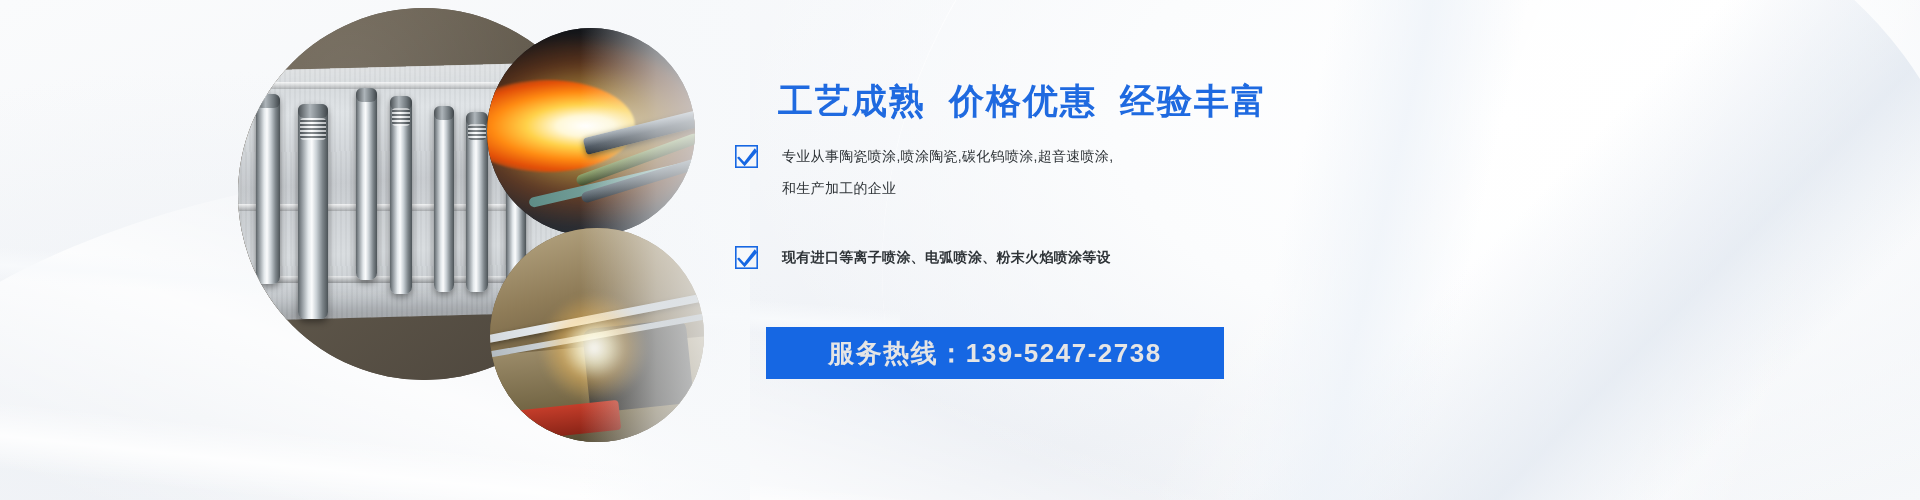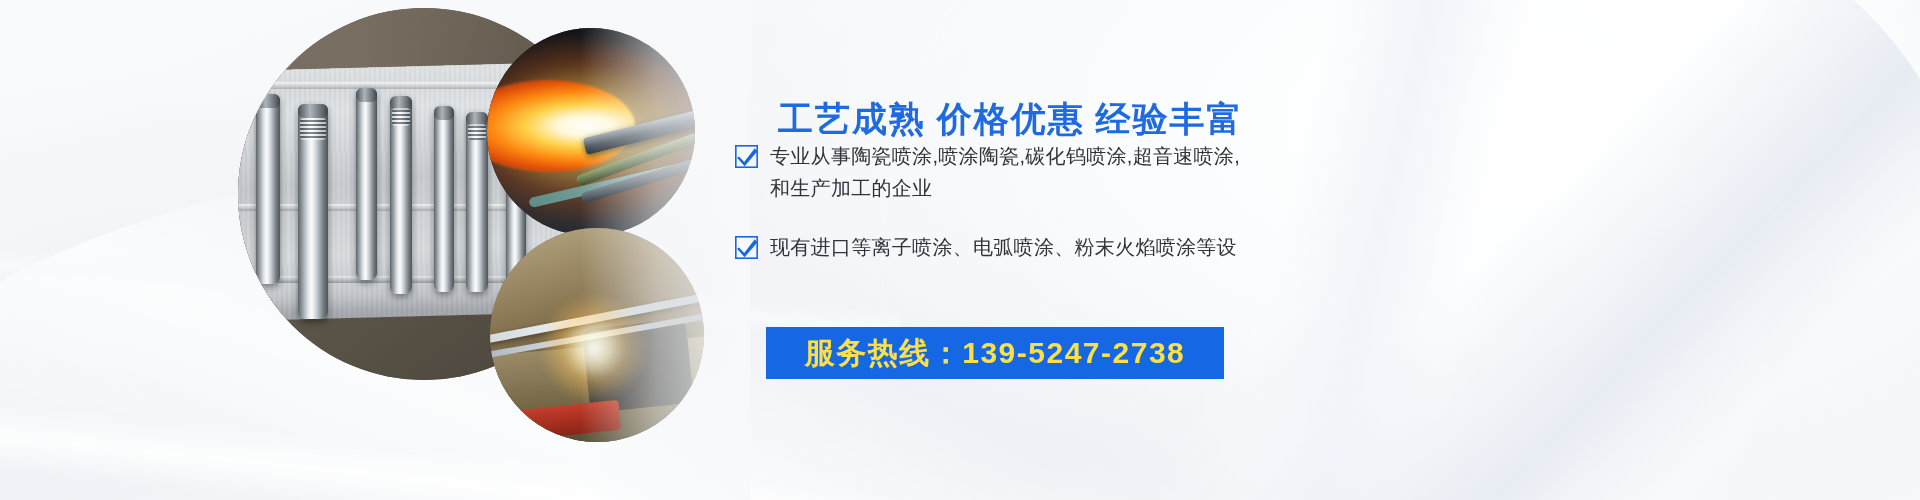--- a/index.html
+++ b/index.html
@@ -211,63 +211,63 @@
   }
 
   #headline {
     position:absolute;
     left:43px; top:78px;
     font-size:35px;
     letter-spacing:2px;
     font-weight:700;
     color:#1f6ae0;
     white-space:nowrap;
-    font-family:Liberation Serif, serif;
-    margin-top:18px;
+    font-family:Liberation Mono, monospace;
   }
 
   .bullet {
     position:absolute;
     left:0; width:520px;
     display:flex;
     align-items:flex-start;
   }
   #bullet-0 { top:140px; }
-  #bullet-1 { top:231px; }
+  #bullet-1 { top:241px;font-weight:bold; }
 
   .check {
     flex:0 0 auto;
     width:23px; height:23px;
     margin-top:5px; margin-right:12px;
     position:relative;
   }
   .check svg { display:block; }
 
   .bullet-text {
-    font-size:20px;
+    font-size:14px;
     line-height:32px;
     color:#2f3438;
     letter-spacing:.3px;
     width:474px;
     font-family:"Liberation Sans","DejaVu Sans",sans-serif;
+    margin-left:12px;
   }
   .bullet-text span { display:block; white-space:nowrap; }
 
   #hotline {
     position:absolute;
     left:31px; top:327px;
     width:458px; height:52px;
     background:#1667e3;
     display:flex;
     align-items:center;
     justify-content:center;
   }
   #hotline-text {
-    color:#fde047;
-    font-size:30px;
+    color:#e5e5e5;
+    font-size:26px;
     letter-spacing:1.5px;
     font-weight:700;
     white-space:nowrap;
     font-family:"Liberation Sans","DejaVu Sans",sans-serif;
   }
 </style>
 </head>
 <body>
 
 <div id="banner">

